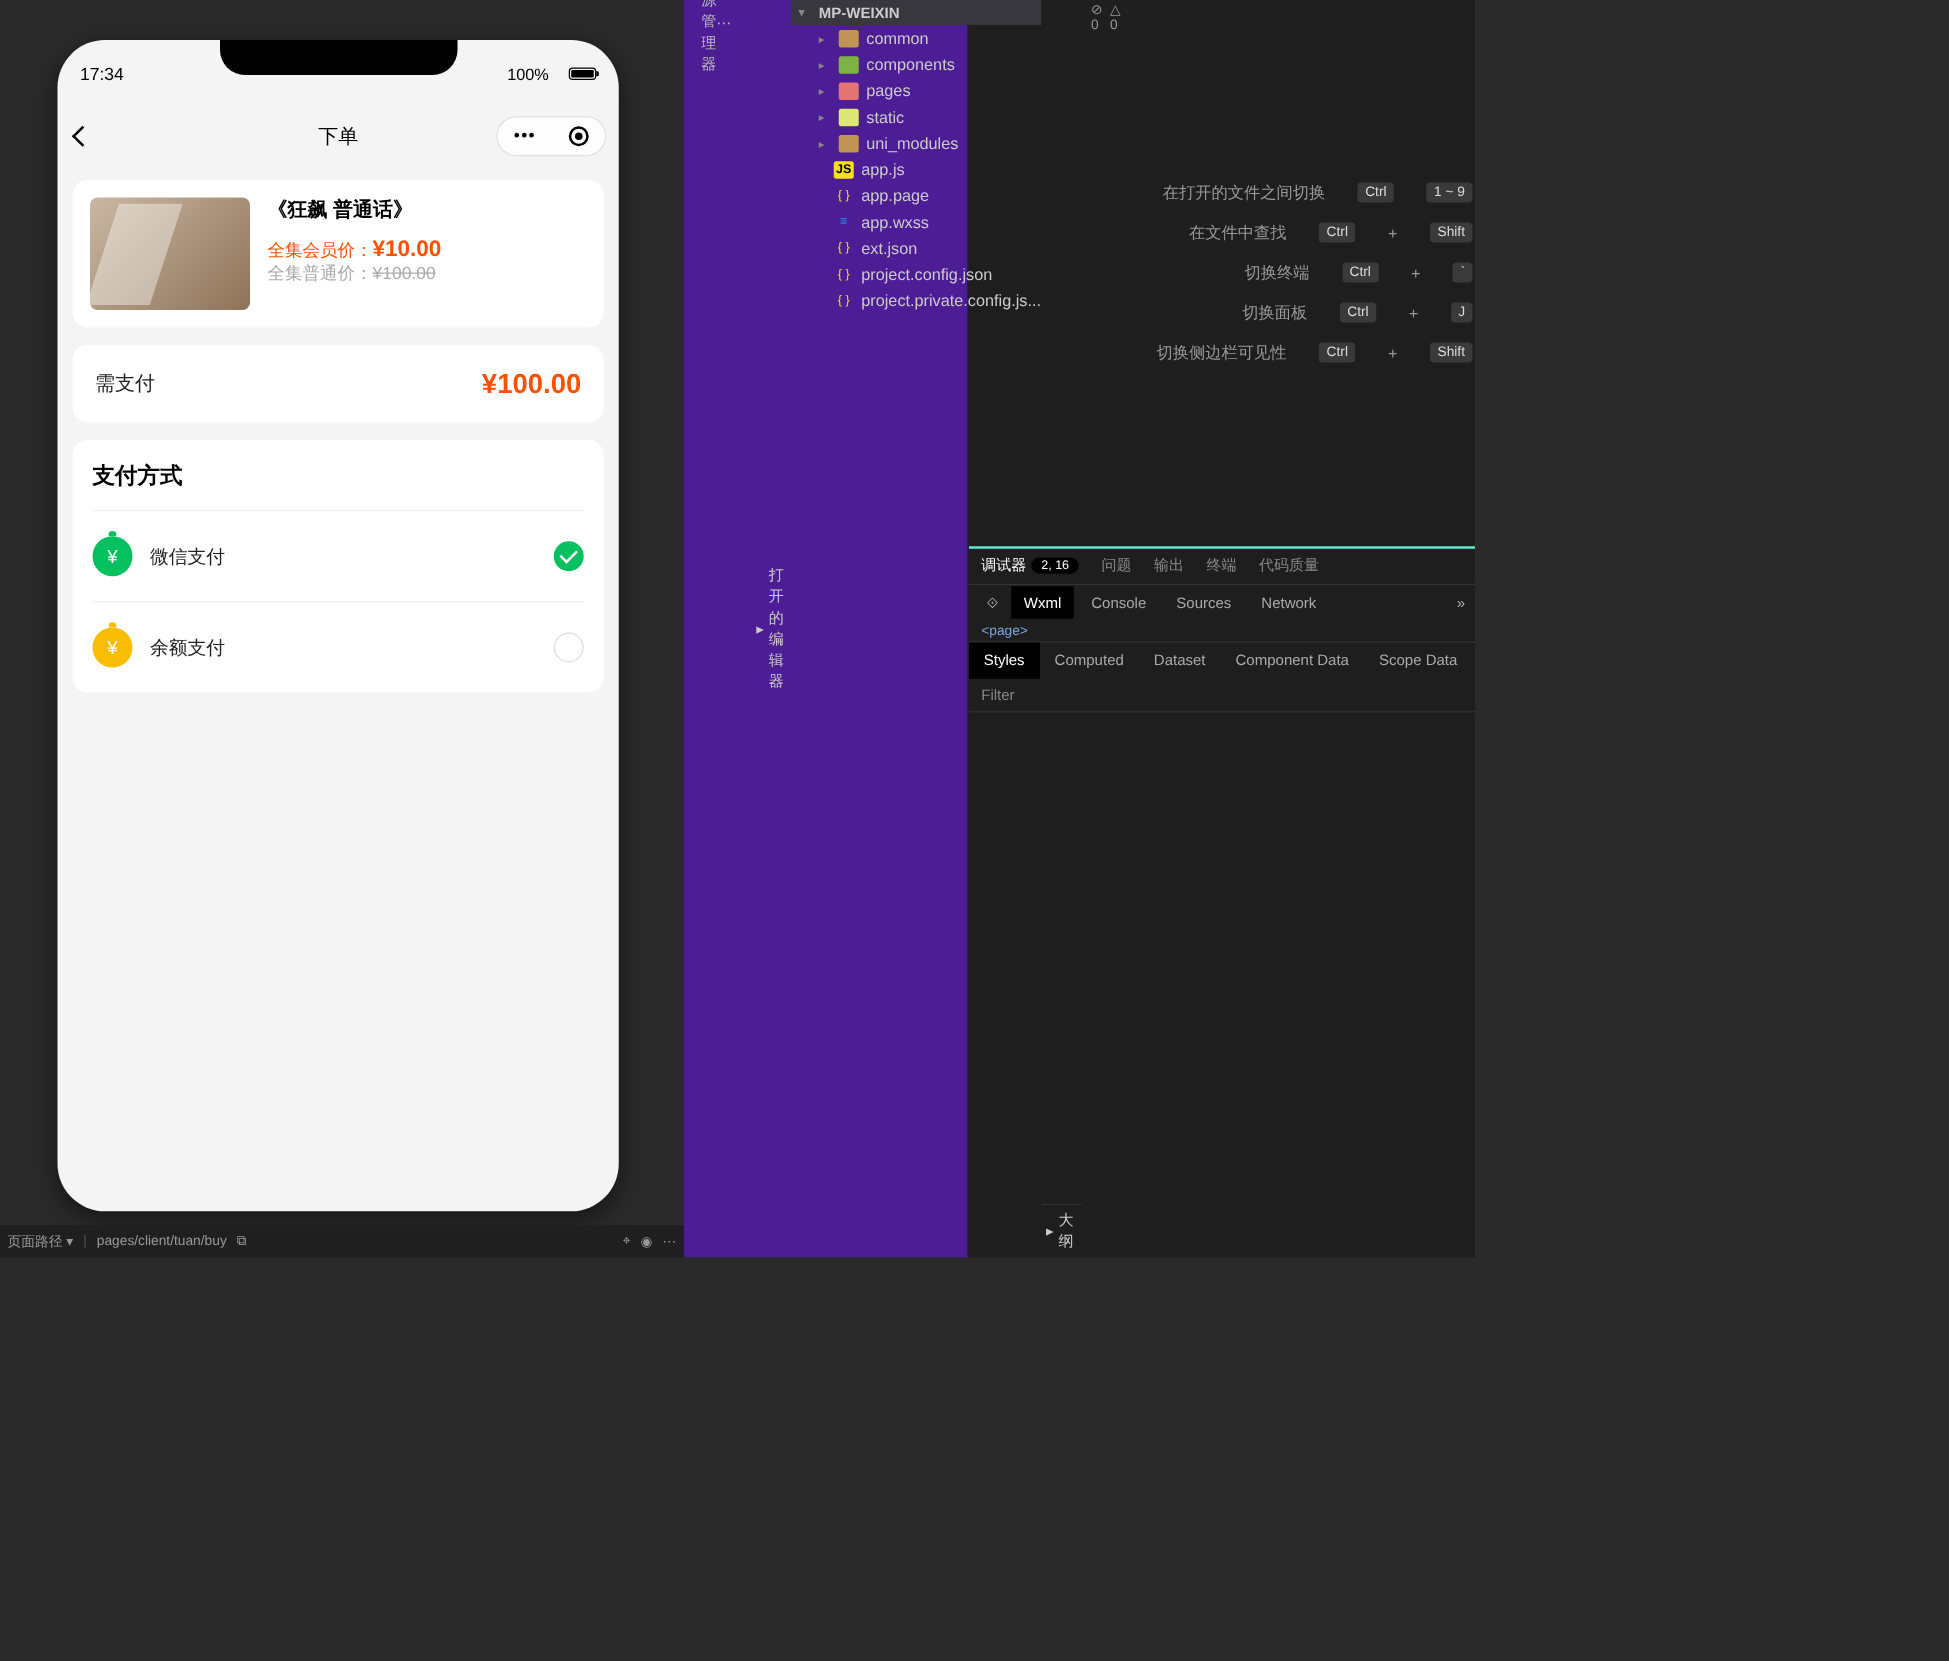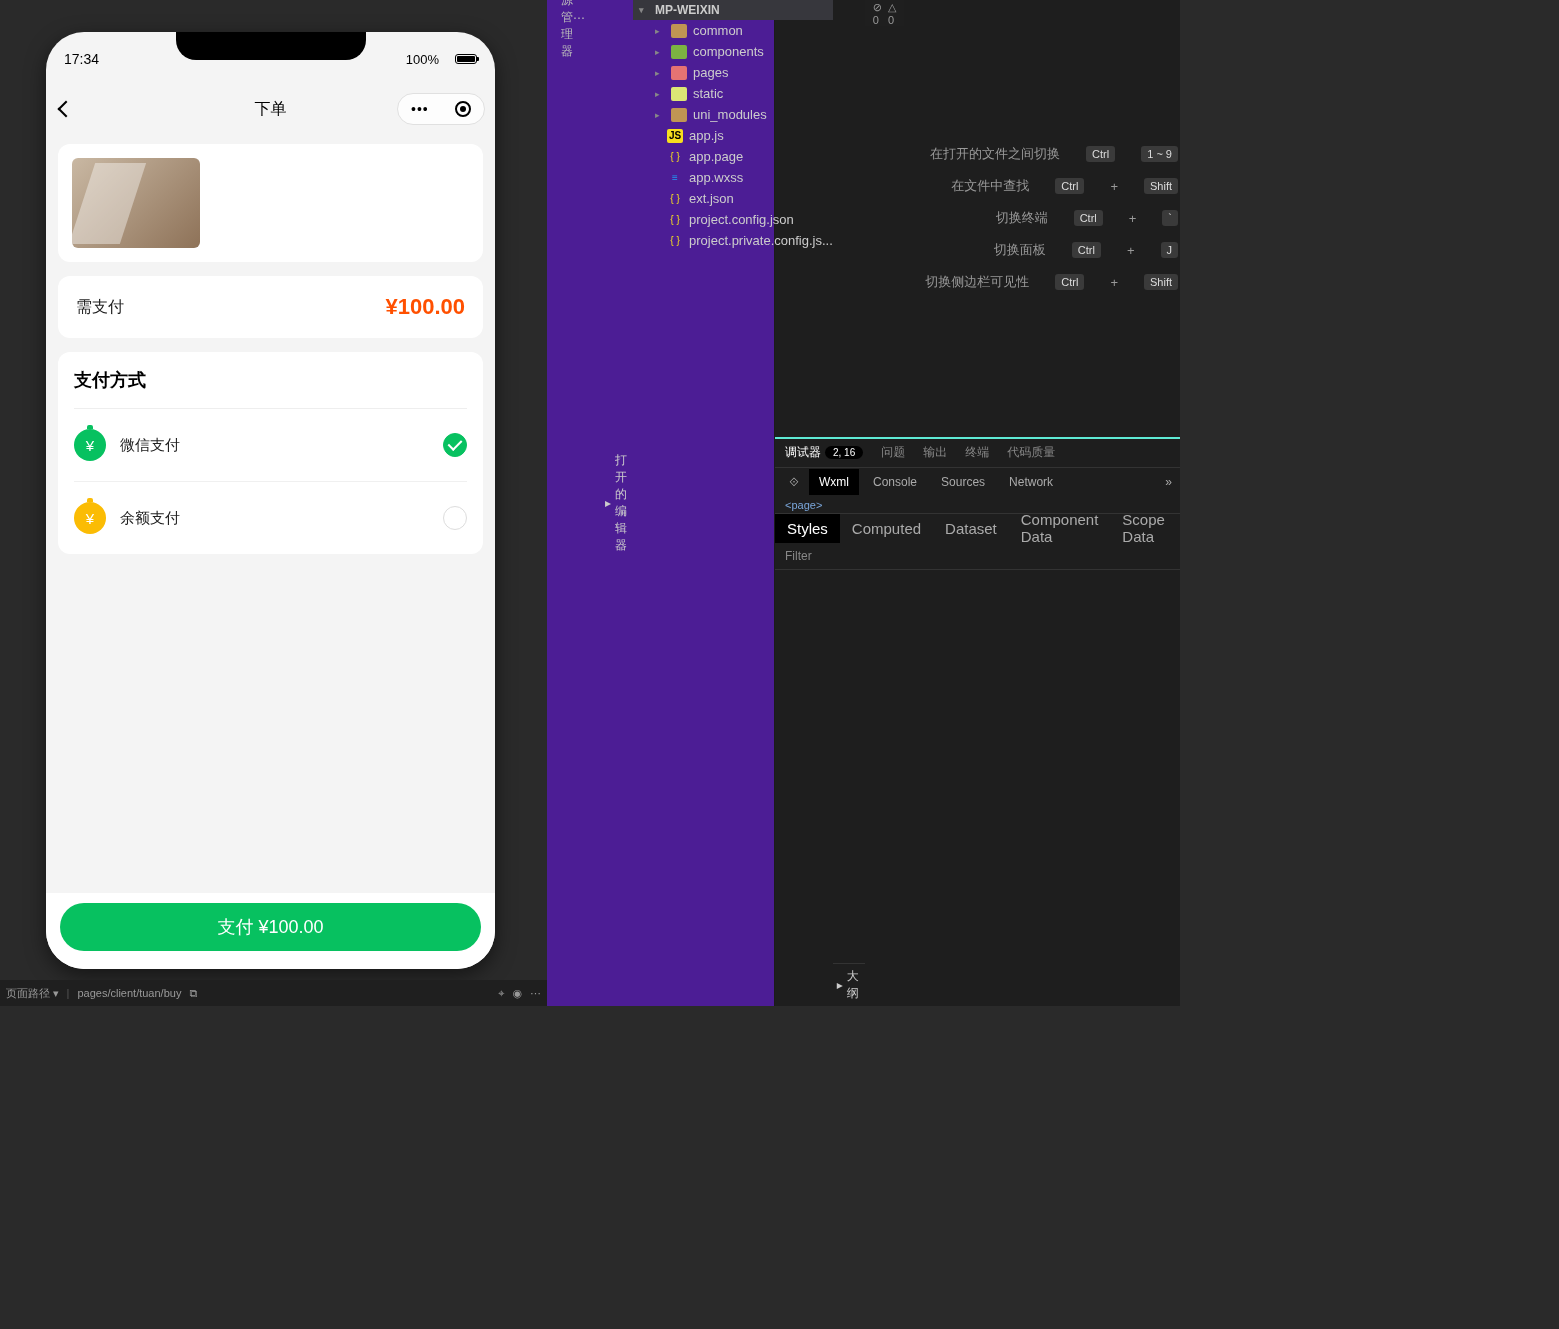--- a/index.html
+++ b/index.html
@@ -92,21 +92,21 @@
   .bottom-tabs .tab.active { color: #fff; }
   .badge { background: #000000; border-radius: 10px; padding: 1px 8px; color: #fff; font-size: 10px; }
   
   .dev-tabs { height: 30px; display: flex; align-items: center; padding: 0 8px; gap: 4px; font-size: 12px; color: #aaa; border-top: 1px solid #333; }
   .dev-tabs .dtab { padding: 6px 10px; cursor: pointer; }
   .dev-tabs .dtab.active { background: #000; color: #fff; }
   .dev-tabs .inspector { width: 22px; text-align: center; cursor: pointer; }
   .dev-tabs .more { margin-left: auto; cursor: pointer; }
   .page-tag { padding: 2px 10px; font-size: 11px; color: #7aa6da; }
   
-  .style-tabs { height: 30px; display: flex; align-items: center; font-size: 15px; border-top: 1px solid #333; }
+  .style-tabs { height: 30px; display: flex; align-items: center; font-size: 12px; border-top: 1px solid #333; }
   .style-tabs .stab { padding: 0 12px; cursor: pointer; color: #aaa; height: 100%; display: flex; align-items: center; }
   .style-tabs .stab.active { background: #000; color: #fff; }
   .filter { padding: 6px 10px; font-size: 12px; color: #888; border-bottom: 1px solid #333; }
   .styles-body { flex: 1; }
   
   
   .ide-status { position: absolute; bottom: 0; left: 0; width: 547px; height: 26px; background: #1f1f1f; display: flex; align-items: center; font-size: 11px; color: #999; padding: 0 6px; gap: 8px; z-index: 50; }
   .ide-status .sep { color: #555; }
   .ide-status-right { width: 228px; height: 26px; background: #1f1f1f; display: flex; align-items: center; padding: 0 8px; font-size: 11px; color: #999; gap: 6px; position: relative; }
   .ide-status .icon-btn, .ide-status-right .icon-btn { cursor: pointer; }
@@ -131,42 +131,48 @@
       <span class="nav-back"></span>
       <span>下单</span>
       <span class="capsule">
         <span class="capsule-dots"></span>
         <span class="capsule-target"></span>
       </span>
     </div>
     <div class="page">
       <div class="card prod-card">
         <div class="thumb"></div>
+        <div class="prod-info">
+          <div class="prod-title">《狂飙 普通话》</div>
+          <div class="price-line price-member">
+            <span>全集会员价：</span><b>¥10.00</b>
+          </div>
+          <div class="price-line price-reg">
+            <span>全集普通价：</span><s>¥100.00</s>
+          </div>
+        </div>
       </div>
       <div class="card pay-card">
         <span class="label">需支付</span>
         <span class="amt">¥100.00</span>
       </div>
       <div class="card method-card">
         <div class="method-title">支付方式</div>
         <div class="method-row">
           <span class="pay-icon wx">¥</span>
           <span class="method-name">微信支付</span>
           <span class="check on"></span>
         </div>
         <div class="method-row">
           <span class="pay-icon bal">¥</span>
           <span class="method-name">余额支付</span>
           <span class="check"></span>
         </div>
       </div>
     </div>
-    <div class="footer">
-      <button class="pay-btn">支付 ¥100.00</button>
-    </div>
   </div>
 
   <div class="ide-status">
     <span><span>页面路径</span> ▾</span>
     <span class="sep">|</span>
     <span>pages/client/tuan/buy</span>
     <span class="icon-btn">⧉</span>
     <span class="spacer"></span>
     <span class="icon-btn">⌖</span>
     <span class="icon-btn">◉</span>

